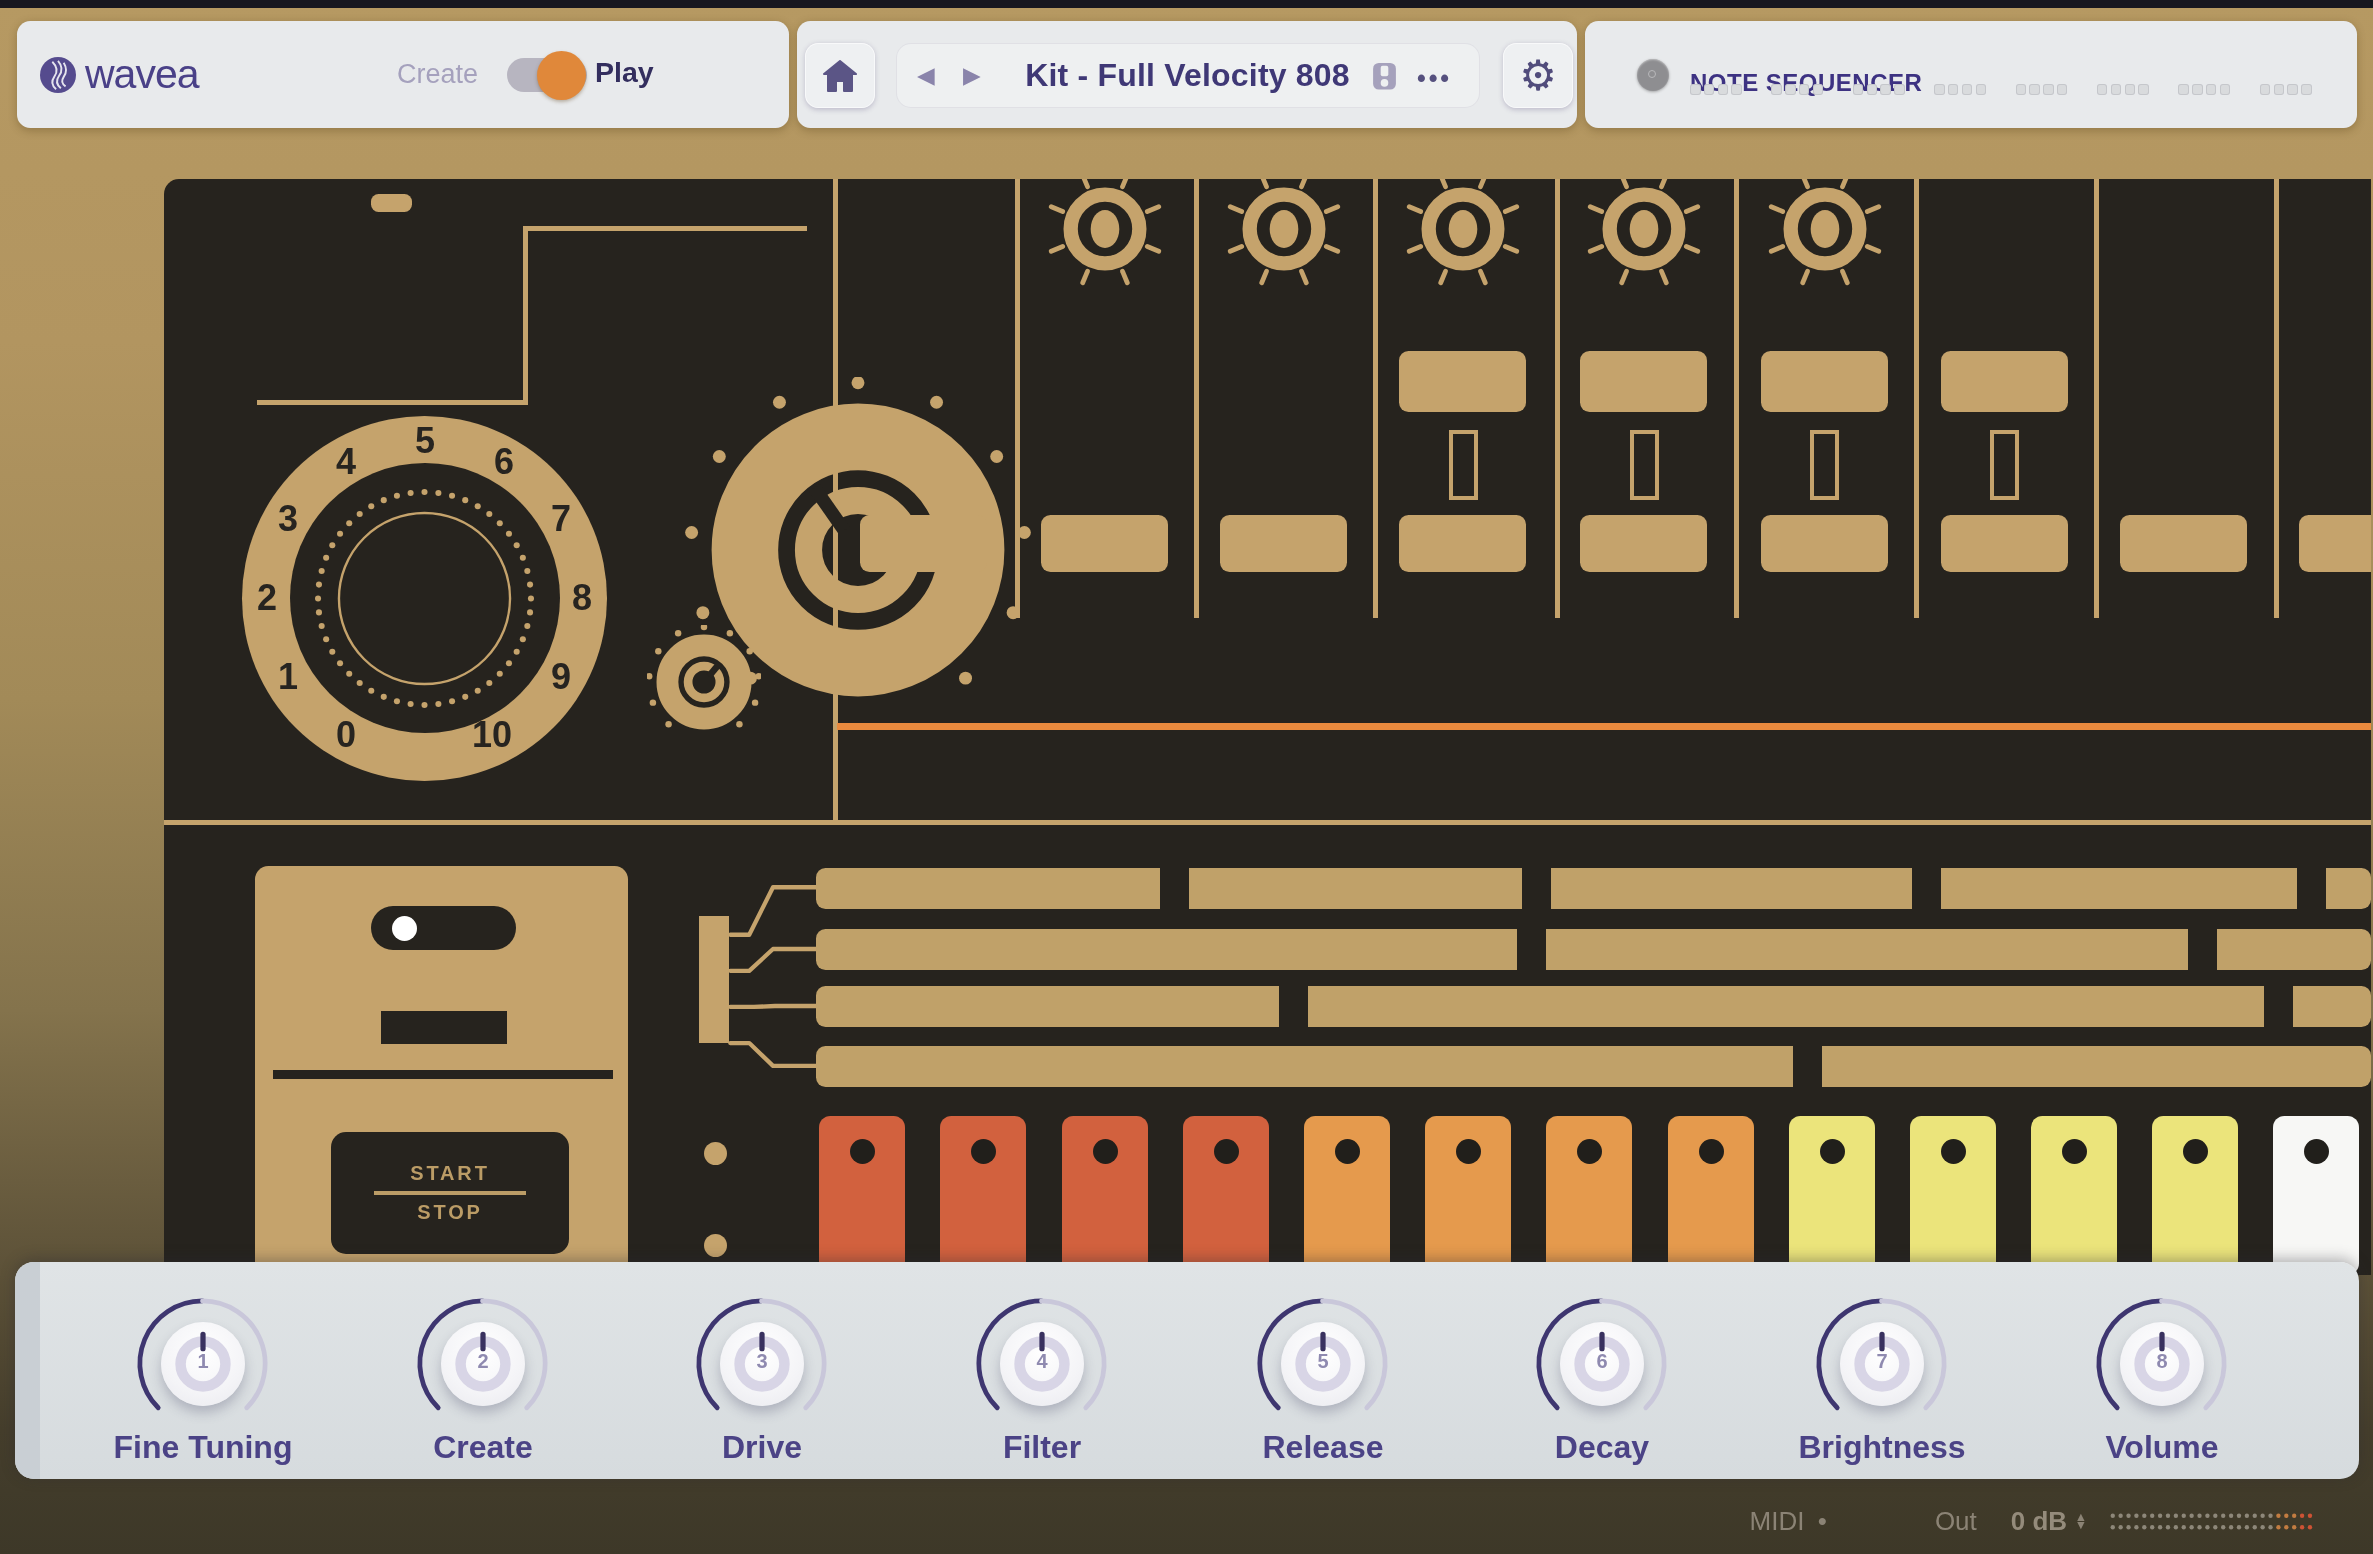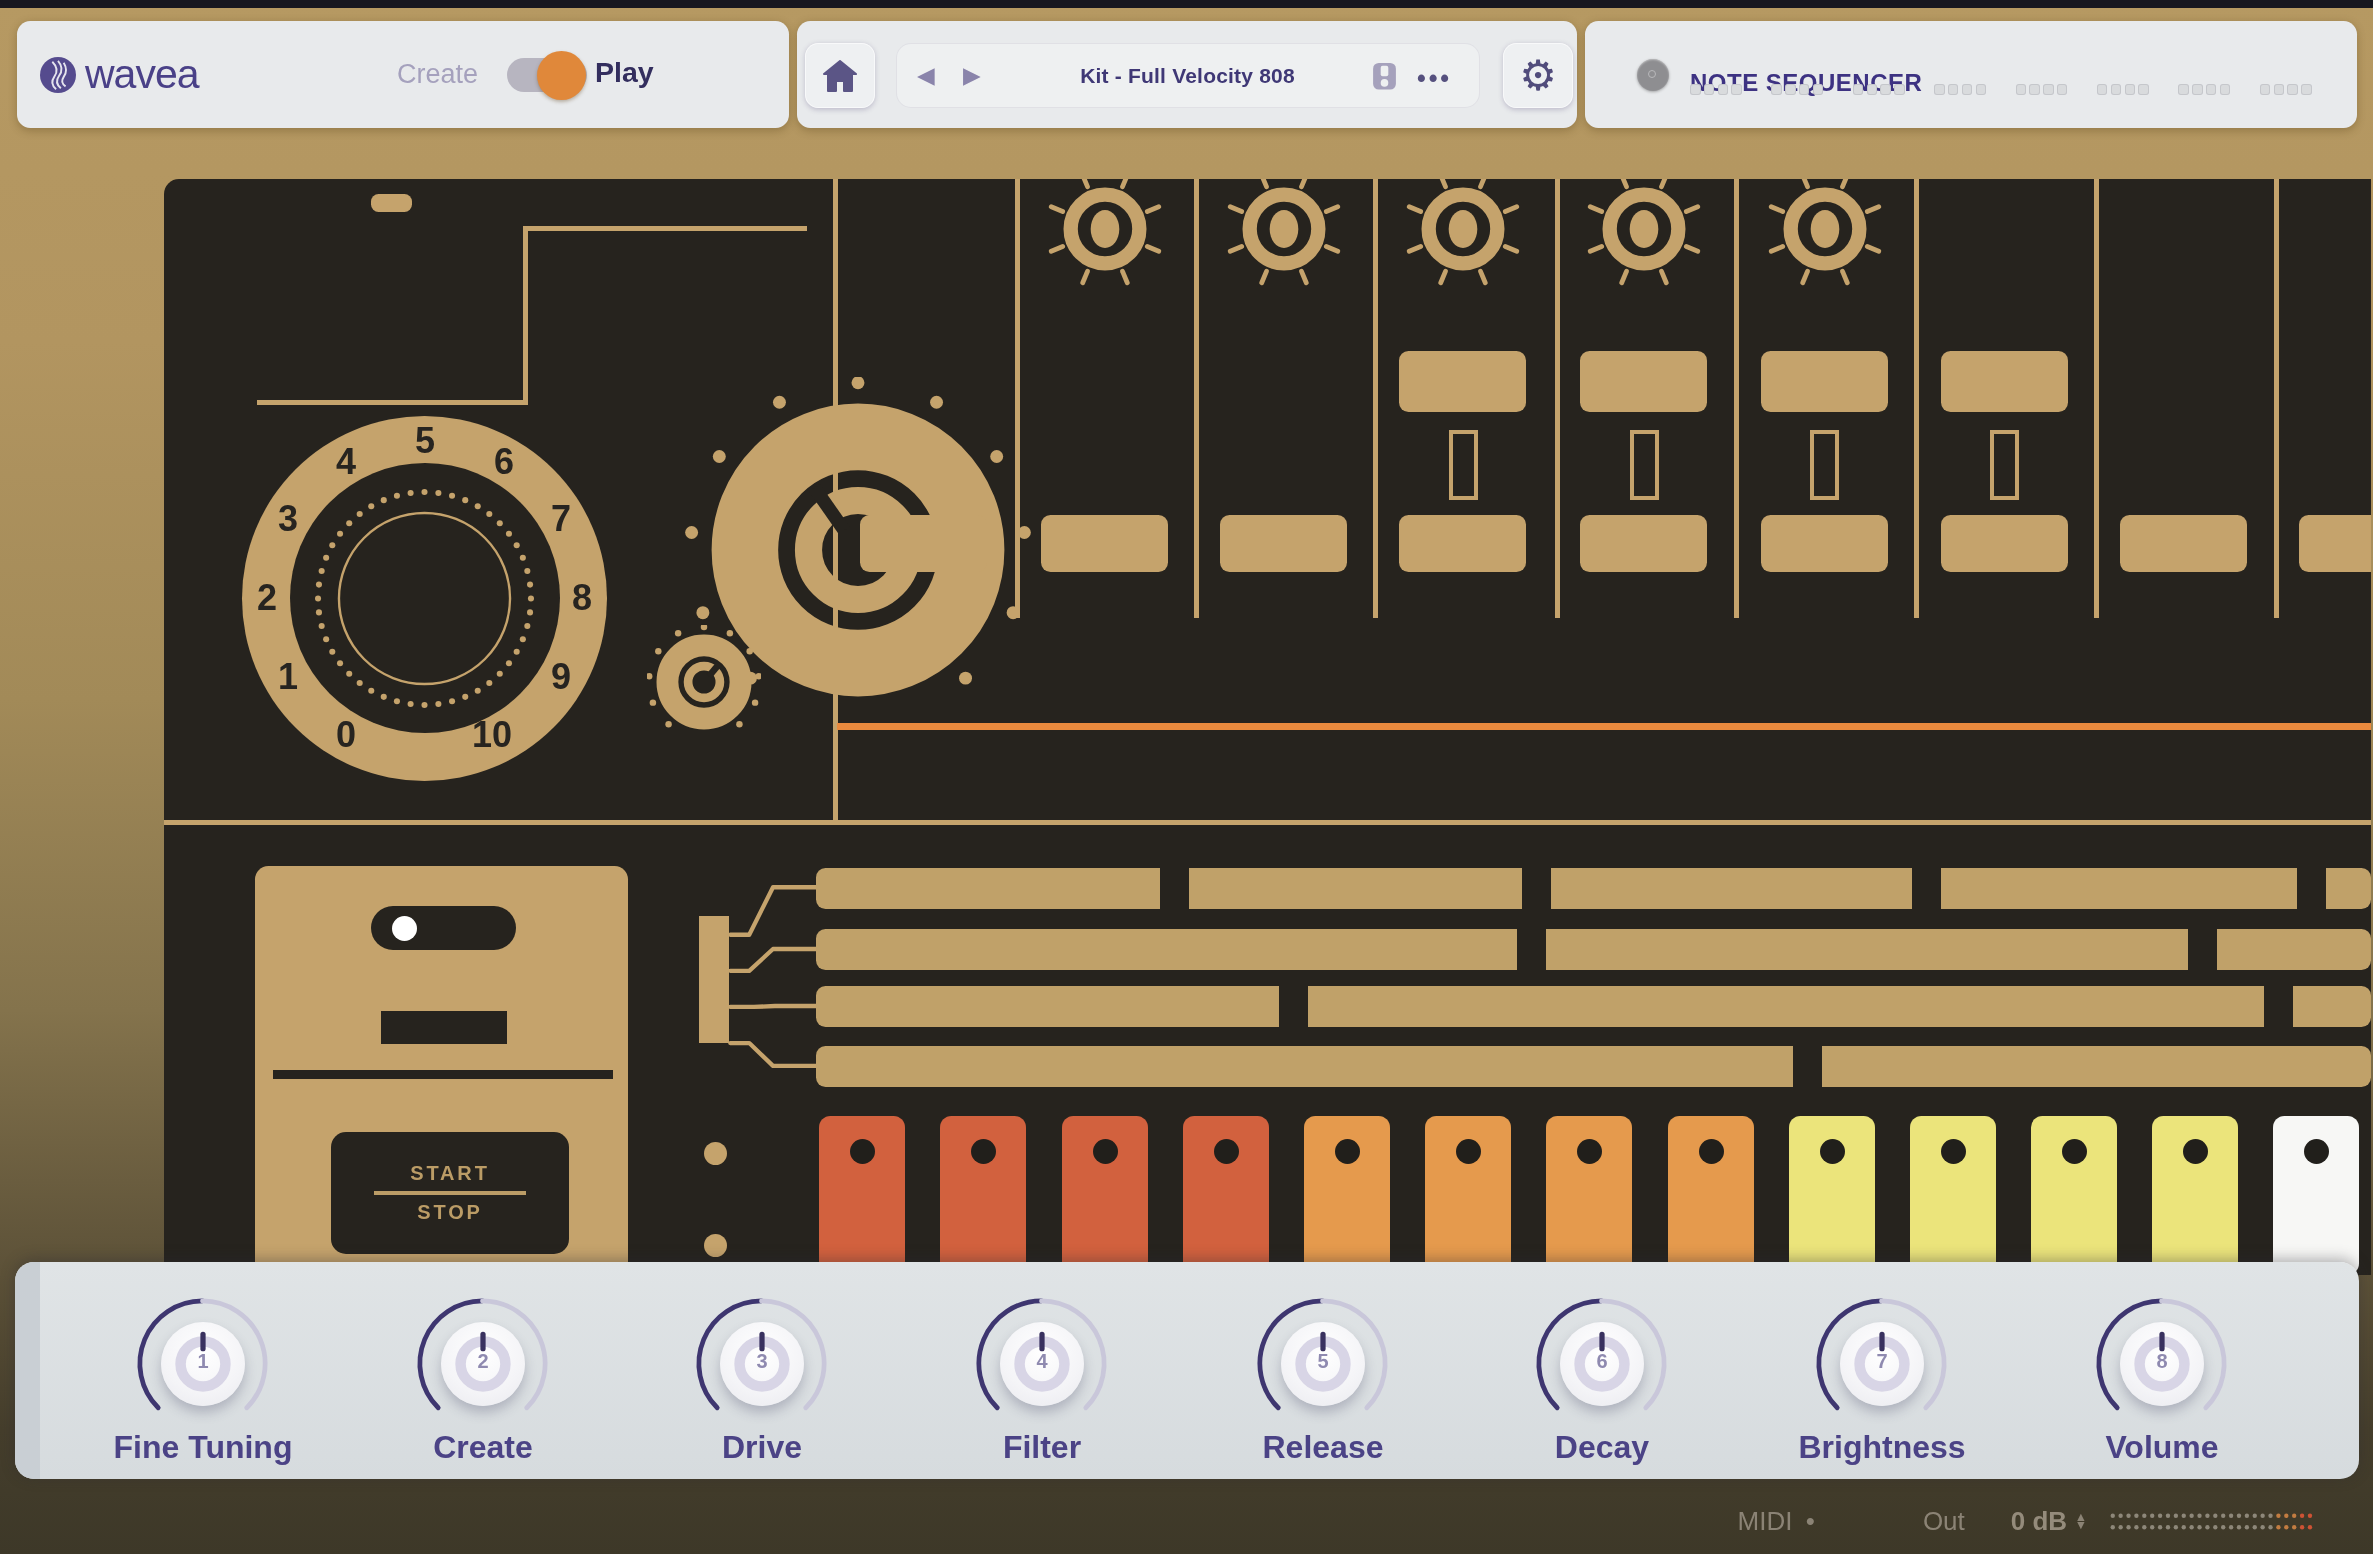--- a/index.html
+++ b/index.html
@@ -16,21 +16,21 @@
   #seg-left{left:17px;width:772px;}
   #seg-mid{left:797px;width:780px;}
   #seg-right{left:1585px;width:772px;}
   .hbtn{position:absolute;top:22px;width:70px;height:65px;border-radius:13.3px;background:#eef0f2;
         box-shadow:0 1.9px 4.8px rgba(70,60,110,.25), inset 0 0 0 1px rgba(255,255,255,.6);
         display:flex;align-items:center;justify-content:center;}
   #preset-box{position:absolute;left:99px;top:22px;width:584px;height:65px;border-radius:15px;
         background:#eef0f1;box-shadow:inset 0 0 0 1px rgba(120,115,150,.12);}
   .nav-arrow{position:absolute;top:0;height:65px;display:flex;align-items:center;font-size:23px;color:#8a84ab;cursor:default;}
   #preset-title{position:absolute;left:0;right:1px;top:0;height:65px;display:flex;align-items:center;justify-content:center;
-        font-size:21px;font-weight:700;color:#3f3876;letter-spacing:0.2px;}
+        font-size:32px;font-weight:700;color:#3f3876;letter-spacing:0.2px;}
   #logo-text{font-size:41px;font-weight:500;color:#4a4188;letter-spacing:-1px;}
   #mode-create{font-size:27px;color:#a5a1bd;}
   #mode-play{font-size:28.5px;font-weight:700;color:#332e5e;}
   #toggle-track{position:absolute;left:490px;top:37px;width:80px;height:34px;border-radius:17px;background:#b7b5c0;}
   #toggle-knob{position:absolute;left:520px;top:29.5px;width:49px;height:49px;border-radius:50%;background:#e0883a;
         box-shadow:0 1.9px 3.8px rgba(90,60,20,.35);}
   #seq-title{font-size:24px;font-weight:800;color:#3d3282;letter-spacing:0.5px;}
   #seq-knob{position:absolute;left:52px;top:38px;width:32px;height:32px;border-radius:50%;background:#8e8e91;
         box-shadow:inset 0 1px 1.9px rgba(255,255,255,.4),0 1px 2.9px rgba(0,0,0,.3);}
   #seq-knob:after{content:"";position:absolute;left:10.5px;top:10.5px;width:8.6px;height:8.6px;border-radius:50%;border:1.9px solid #b9b9bb;box-sizing:border-box;}
@@ -588,21 +588,21 @@
         <div class="macro-num">8</div>
         <div class="macro-label">Volume</div>
       </div>
     </div>
 </div>
 
 <div id="status">
   <span class="lbl">MIDI</span>
   <span style="margin-left:13.3px">•</span>
   <span class="lbl" style="margin-left:108px">Out</span>
-  <span id="db-val" style="margin-left:46px">0 dB</span>
+  <span id="db-val" style="margin-left:34px">0 dB</span>
   <span class="stepper">
     <span>▲</span>
       <span>▼</span>
   </span>
   <svg id="meter" style="margin-left:21px" width="211" height="27" viewBox="0 0 222 28">
       <circle cx="5" cy="8" r="2.3" fill="#8d8779"></circle>
       <circle cx="5" cy="20" r="2.3" fill="#8d8779"></circle>
       <circle cx="13.3" cy="8" r="2.3" fill="#8d8779"></circle>
       <circle cx="13.3" cy="20" r="2.3" fill="#8d8779"></circle>
       <circle cx="21.6" cy="8" r="2.3" fill="#8d8779"></circle>

